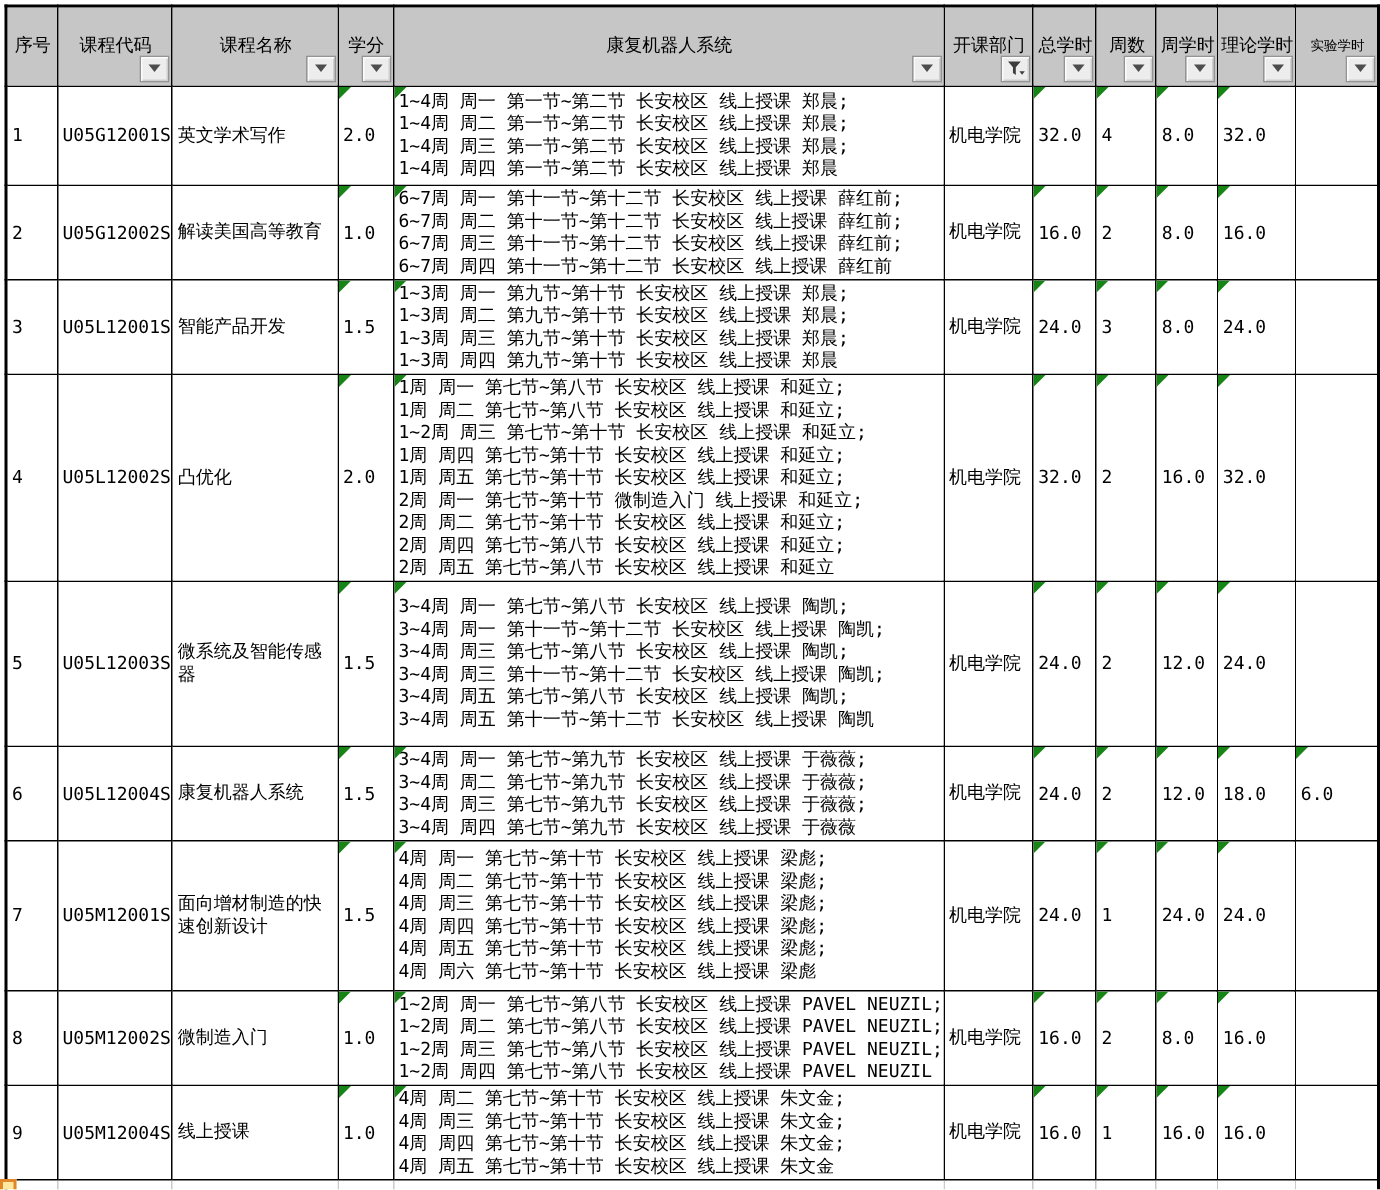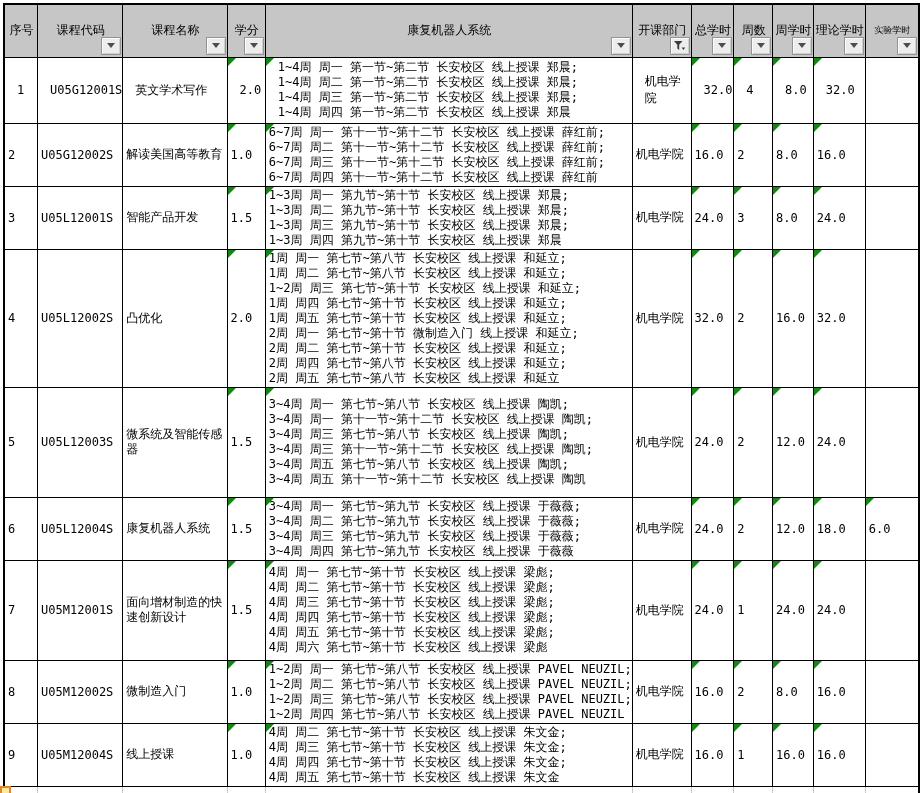--- a/index.html
+++ b/index.html
@@ -18,21 +18,21 @@
     height:53px;font-size:12px;padding:0 1px 0 2px;vertical-align:middle;white-space:nowrap;
   }
   .grid th:last-child{font-size:9px;margin-top:40px;}
   .grid td{font-size:12px;vertical-align:middle;padding:0 0 0 3px;background:#fff;}
   .c-num{width:36px}.c-code{width:77px}.c-name{width:129px}.c-credit{width:40px}
   .c-sched{width:358px}.c-dept{width:62px}.c-total{width:43px}.c-weeks{width:44px}
   .c-weekly{width:41px}.c-theory{width:40px}.c-lab{width:60px}
   .c-name{line-height:15px;word-break:break-all;}
   .sched-wrap{padding:1px 0;}
   .sched-wrap div{line-height:15px;white-space:nowrap;}
-  tbody tr:nth-child(1) td{height:66px;padding-left:12px;}
+  tbody tr:nth-child(1) td{height:66px;}
   tbody tr:nth-child(5) td{height:110px;margin-left:20px;}
   tbody tr:nth-child(7) td{height:100px;}
   .tri{
     position:absolute;top:0;left:0;width:0;height:0;
     border-top:8px solid #168516;border-right:8px solid transparent;
   }
   .fbtn{
     position:absolute;right:1px;bottom:2px;width:20px;height:18px;
     background:#ededed;border:1px solid #949494;
     box-shadow:inset 1px 1px 0 #fbfbfb, inset -1px -1px 0 #cfcfcf;

